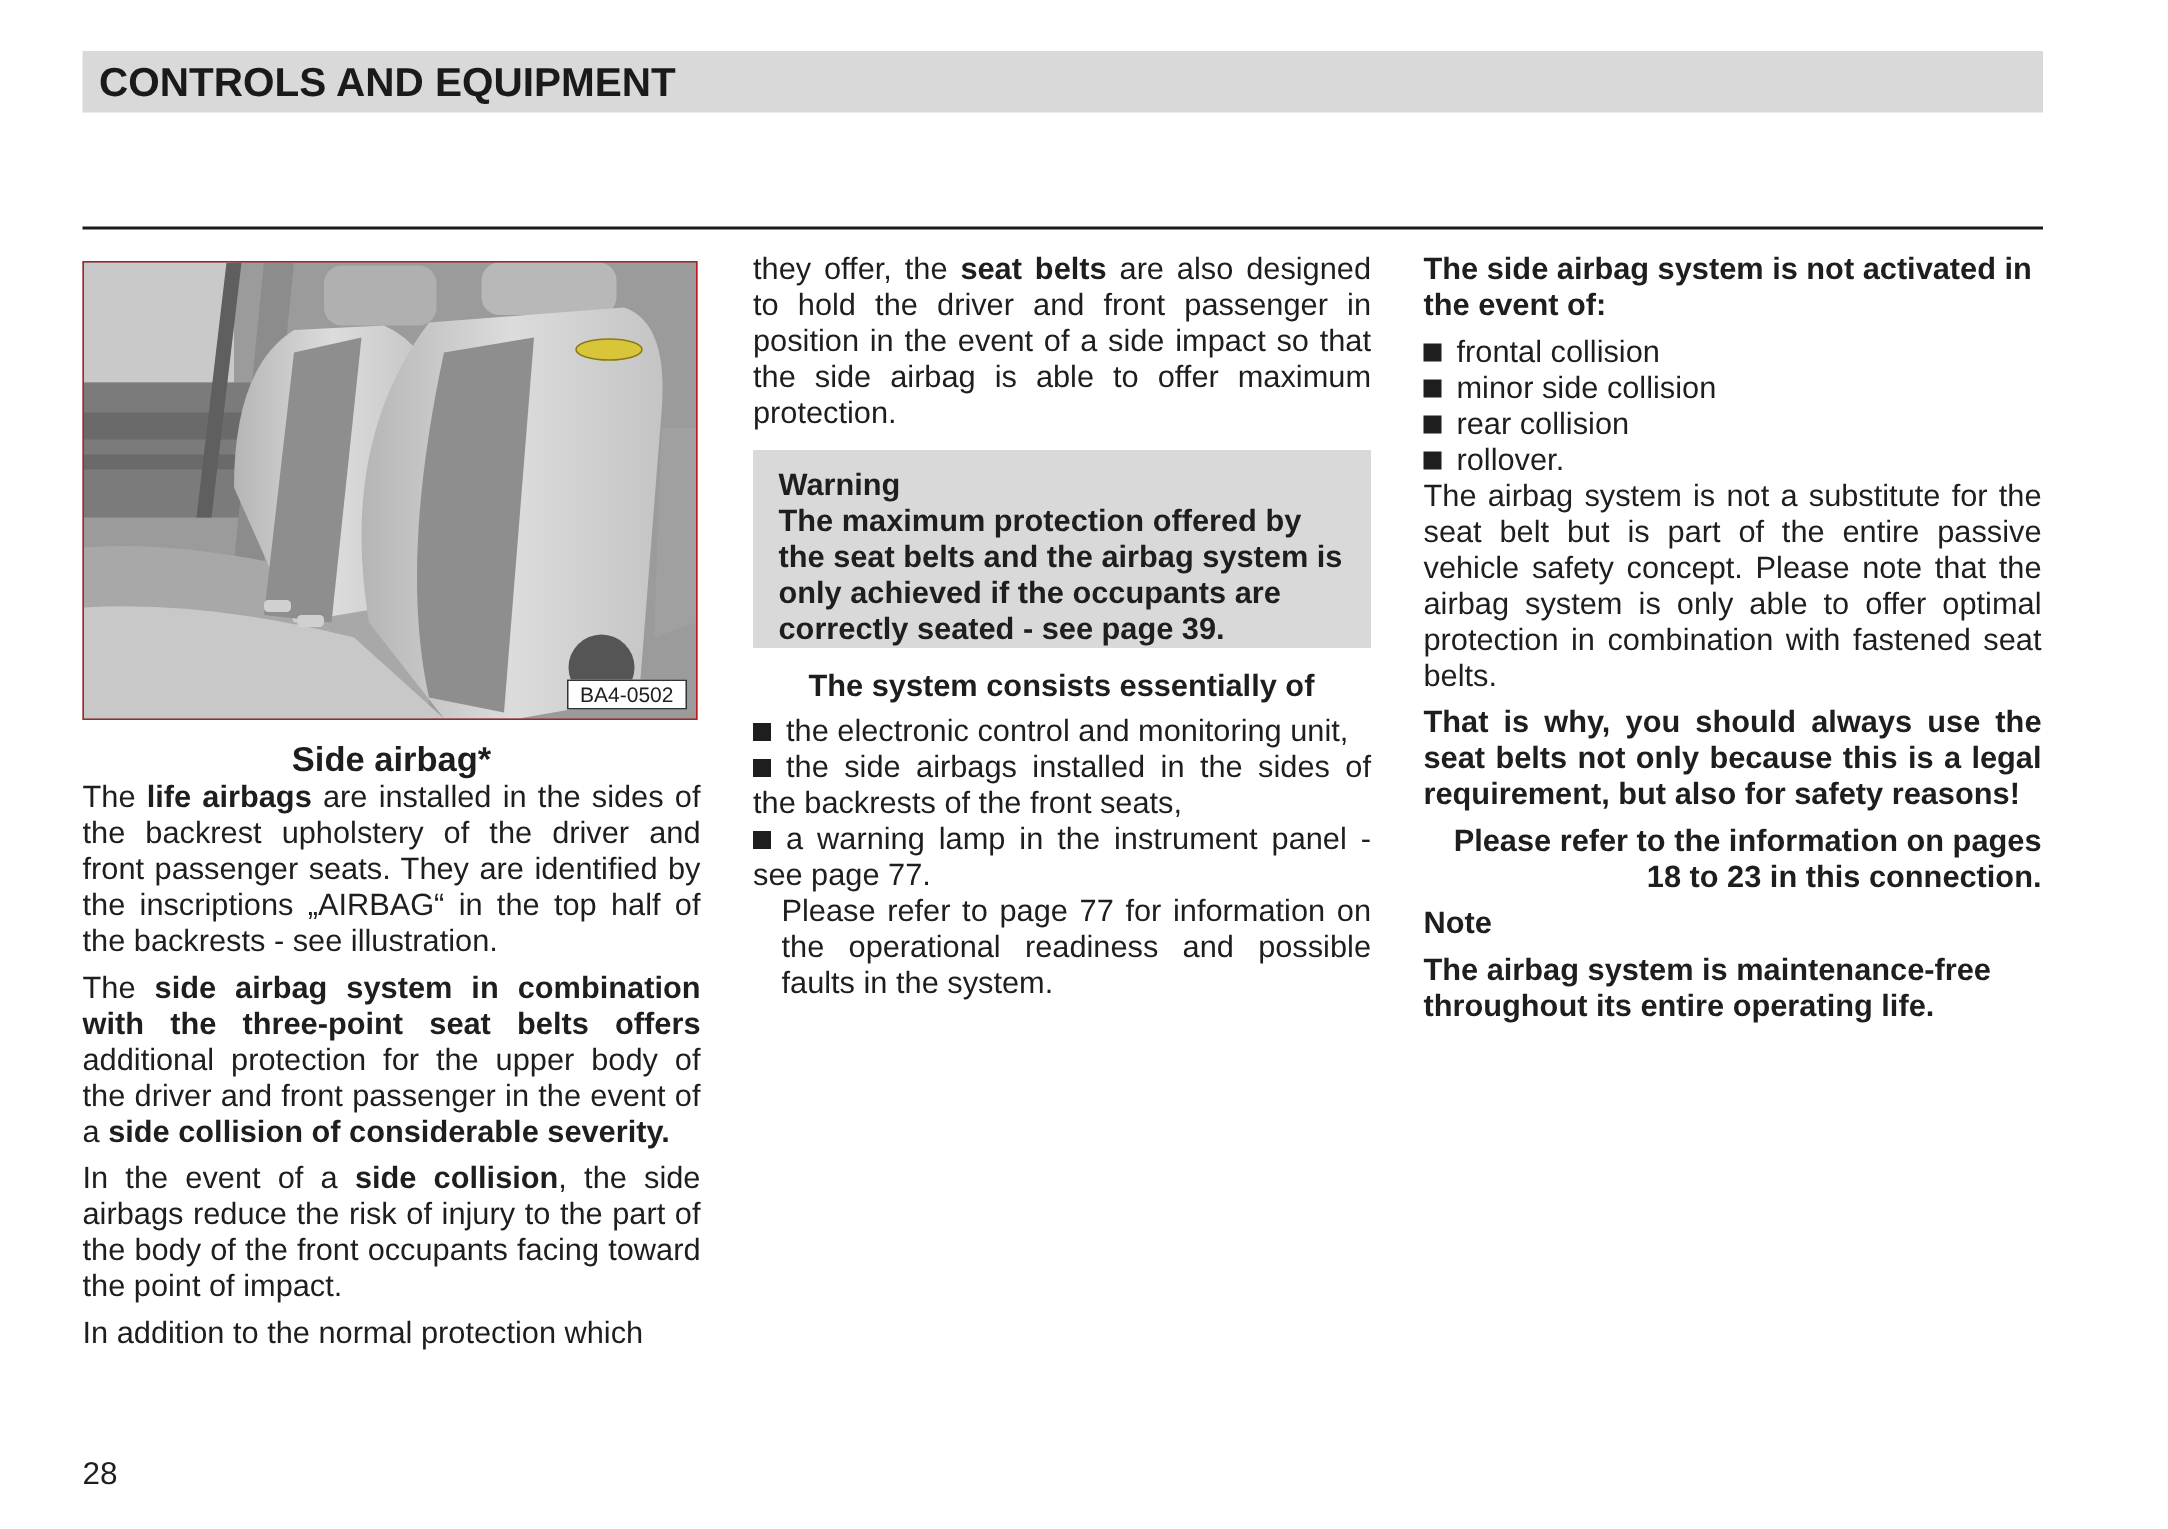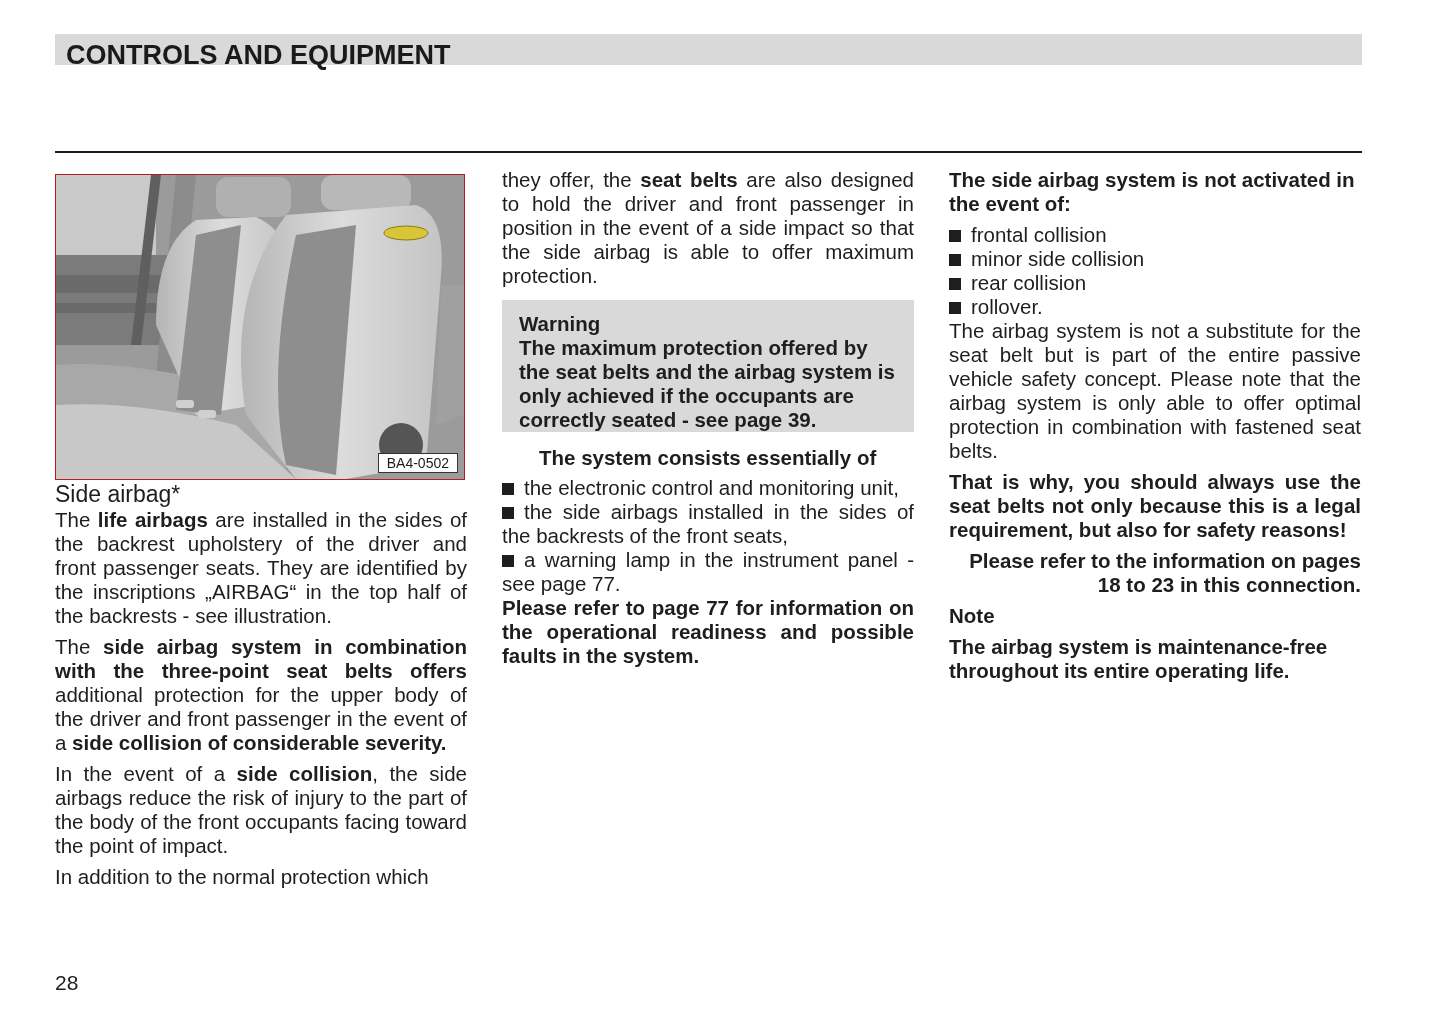--- a/index.html
+++ b/index.html
@@ -1,21 +1,21 @@
 <!DOCTYPE html>
 <html><head>
 <meta charset="utf-8">
 <style>
   html, body { margin: 0; padding: 0; background: #ffffff; }
   body {
     width: 1445px; height: 1019px; position: relative; overflow: hidden;
     font-family: "Liberation Sans", sans-serif; color: #1e1e1e;
   }
   .header-bar {
-    position: absolute; left: 55px; top: 34px; width: 1307px; height: 31px;
+    position: absolute; left: 55px; top: 34px; width: 1307px; height: 41px;
     background: #d9d9d9;
   }
   .header-title {
     position: absolute; left: 11px; top: 6px; font-size: 27px; font-weight: bold;
     letter-spacing: 0px; color: #1a1a1a;
   }
   .rule {
     position: absolute; left: 55px; top: 151px; width: 1307px; height: 2px; background: #1a1a1a;
   }
   .col { position: absolute; top: 168px; width: 412px; font-size: 20.5px; line-height: 24px; }
@@ -26,21 +26,21 @@
   .gap { margin-top: 7px; }
   b { font-weight: bold; }
   .figure {
     position: relative; width: 410px; height: 306px; border: 1px solid #b91c1c; box-sizing: border-box;
     background: #8a8a8a; overflow: hidden; margin-top: 6px;
   }
   .fig-label {
     position: absolute; right: 6px; bottom: 6px; background: #fff; border: 1px solid #333;
     font-size: 14px; line-height: 16px; padding: 1px 8px;
   }
-  .section-title { font-size: 23px; font-weight: normal; line-height: 28px; }
+  .section-title { font-size: 23px; font-weight: bold; margin-top: 12px; line-height: 28px; text-align: center; }
   .warning-box {
     background: #d9d9d9; padding: 12px 17px 0 17px; margin-top: 12px; font-weight: bold;
   }
   .warning-box p { text-align: left; }
   ul.bullets { list-style: none; margin: 0; padding: 0; }
   ul.bullets li { text-align: justify; }
   .sq {
     display: inline-block; width: 12px; height: 12px; background: #1e1e1e; margin-right: 10px;
     vertical-align: 0px;
   }
@@ -100,21 +100,21 @@
   <div class="warning-box">
     <p>Warning</p>
     <p>The maximum protection offered by the seat belts and the airbag system is only achieved if the occupants are correctly seated - see page 39.</p>
   </div>
   <p class="gap" style="font-weight:bold; margin-top:14px;margin-left:37px;">The system consists essentially of</p>
   <ul class="bullets" style="margin-top:6px;">
     <li><span class="sq"></span><span>the electronic control and monitoring unit,</span></li>
     <li><span class="sq"></span><span>the side airbags installed in the sides of the backrests of the front seats,</span></li>
     <li><span class="sq"></span><span>a warning lamp in the instrument panel - see page 77.</span></li>
   </ul>
-  <p style="font-weight:bold;">Please refer to page 77 for information on the operational readiness and possible faults in the system.</p>
+  <p style="font-weight:normal;margin-left:19px;">Please refer to page 77 for information on the operational readiness and possible faults in the system.</p>
 </div>
 
 <div class="col col3">
   <p style="font-weight:bold; text-align:left;">The side airbag system is not activated in the event of:</p>
   <ul class="bullets" style="margin-top:7px;">
     <li><span class="sq"></span><span>frontal collision</span></li>
     <li><span class="sq"></span><span>minor side collision</span></li>
     <li><span class="sq"></span><span>rear collision</span></li>
     <li><span class="sq"></span><span>rollover.</span></li>
   </ul>

